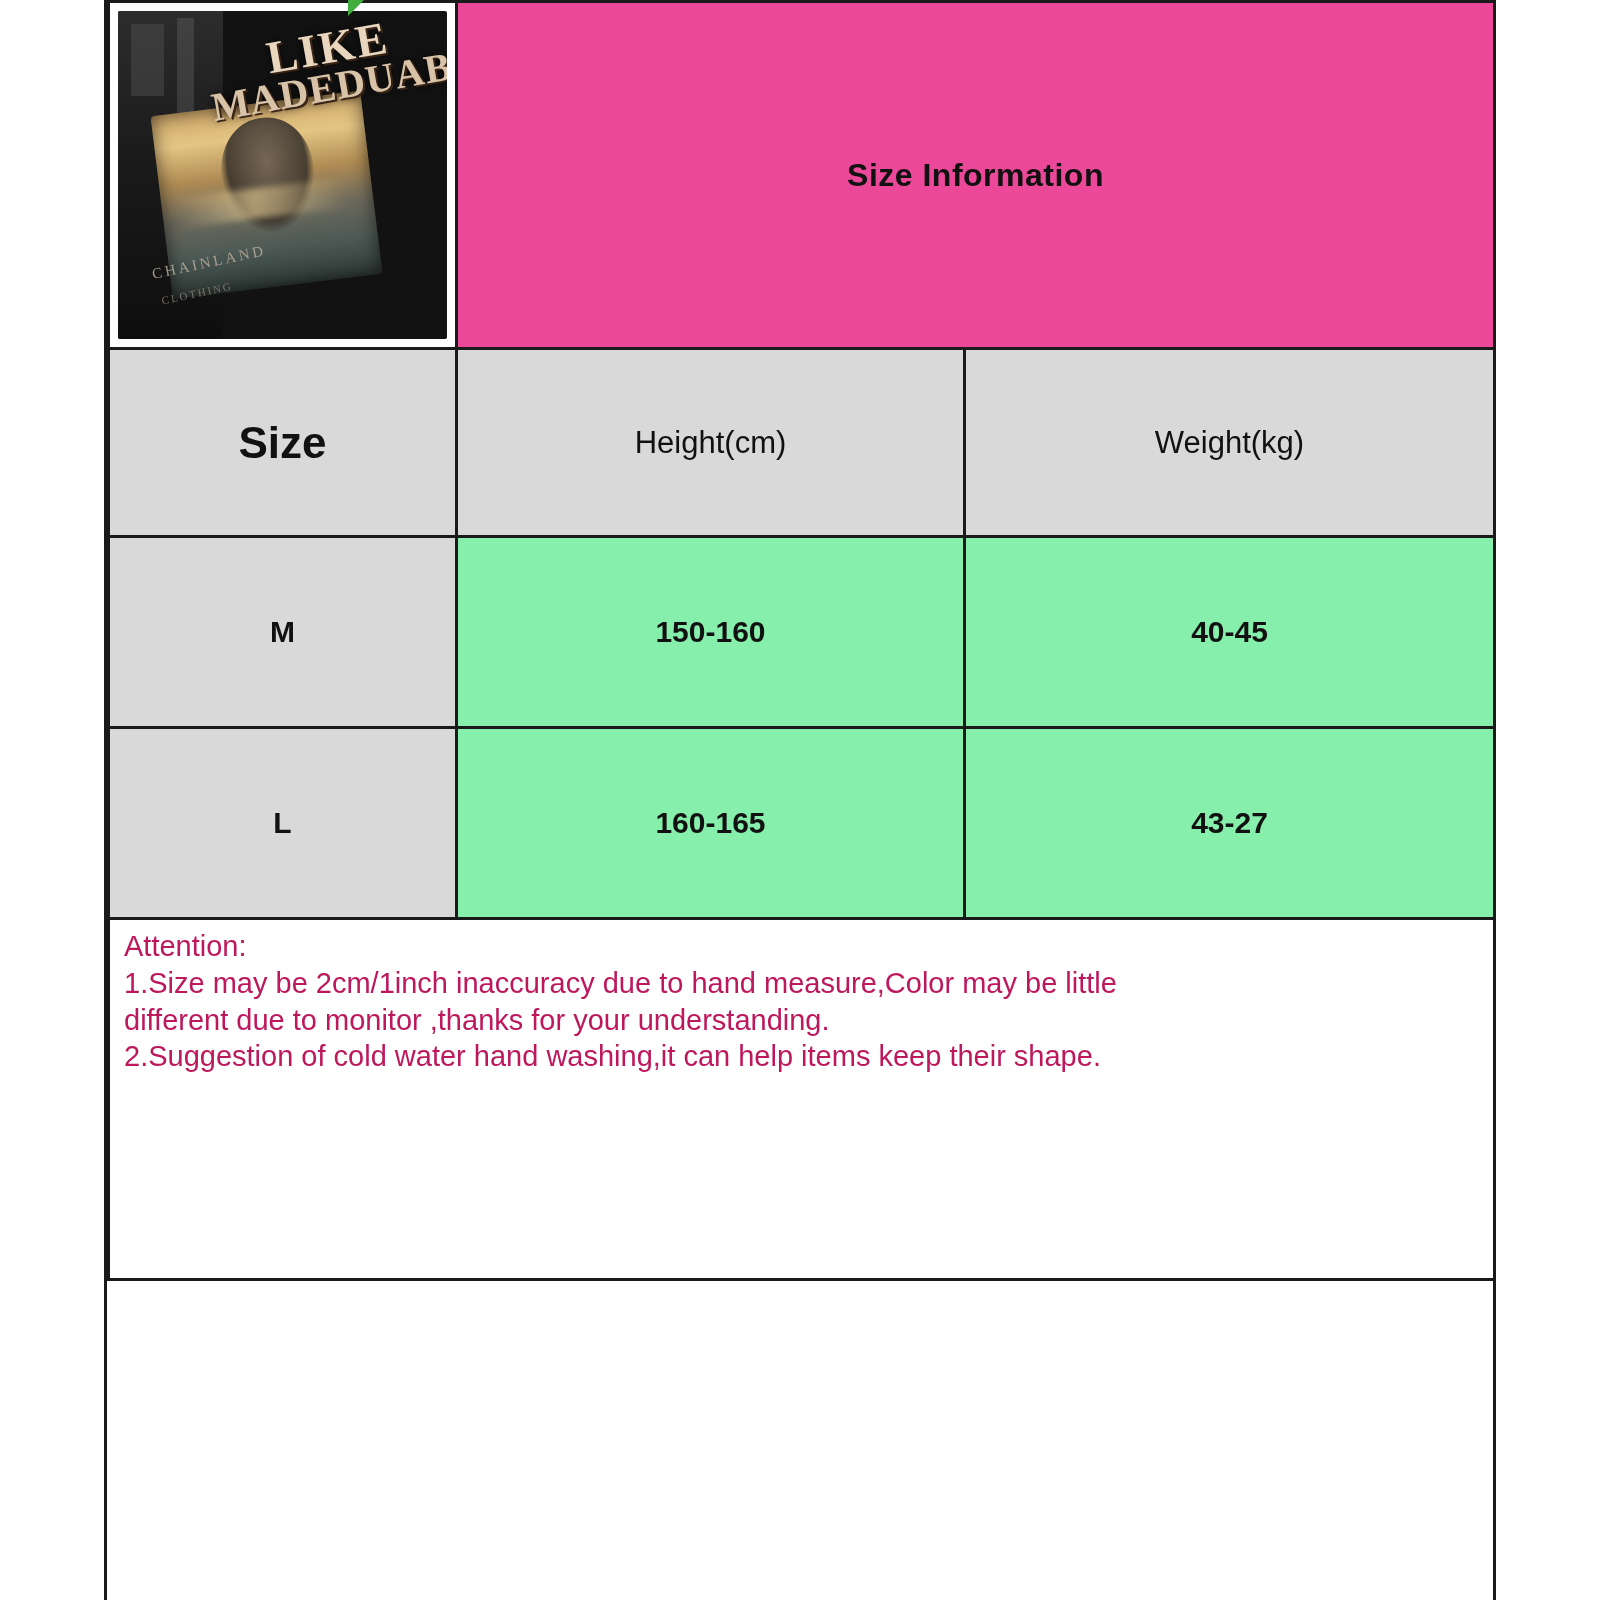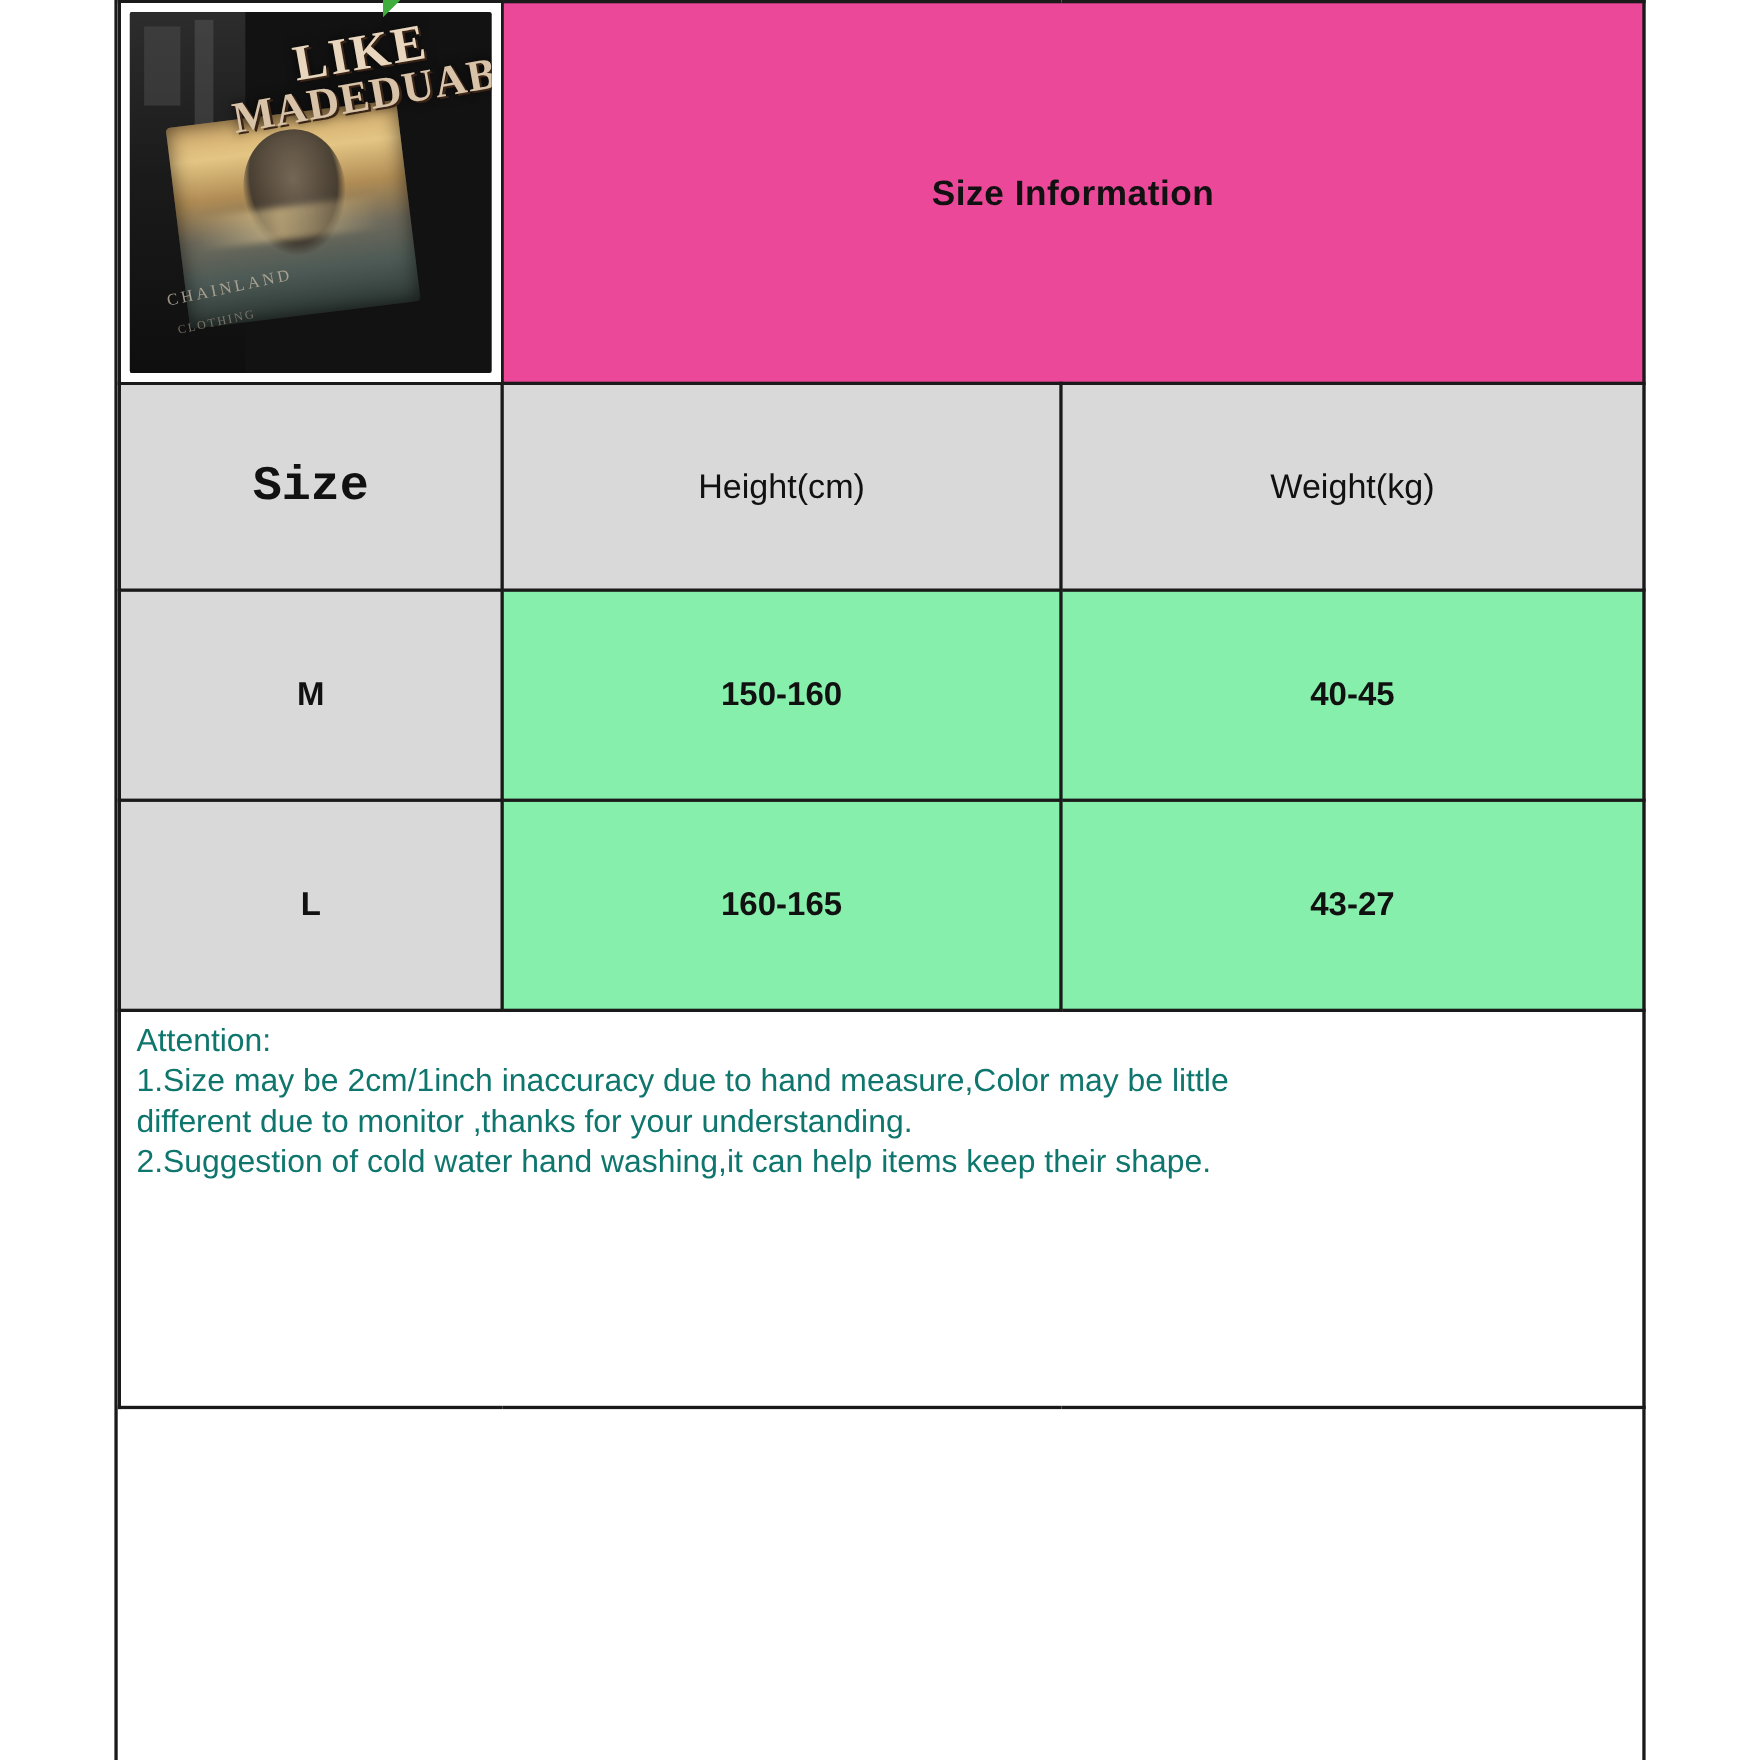--- a/index.html
+++ b/index.html
@@ -198,21 +198,20 @@
   }
 
   
   .hdr-row td {
     background: #d9d9d9;
     height: 185px;
   }
   .hdr-size {
     font-size: 44px;
     font-weight: bold;
-    font-family: Liberation Mono, monospace;
   }
   .hdr-metric {
     font-size: 31px;
     font-weight: normal;
   }
 
   
   .data-row td {
     height: 188px;
   }
@@ -232,21 +231,21 @@
     background: #ffffff;
     text-align: left !important;
     vertical-align: top !important;
     padding: 8px 14px 20px 14px !important;
     height: 330px;
   }
   .attention-cell p {
     margin: 0;
     font-size: 29px;
     line-height: 1.27;
-    color: #0f766e;
+    color: #be185d;
     font-family: "Liberation Sans", sans-serif;
   }
 </style>
 </head>
 <body>
 
 <div id="page">
   <div class="chart-wrap">
 
     <table class="size-table">

